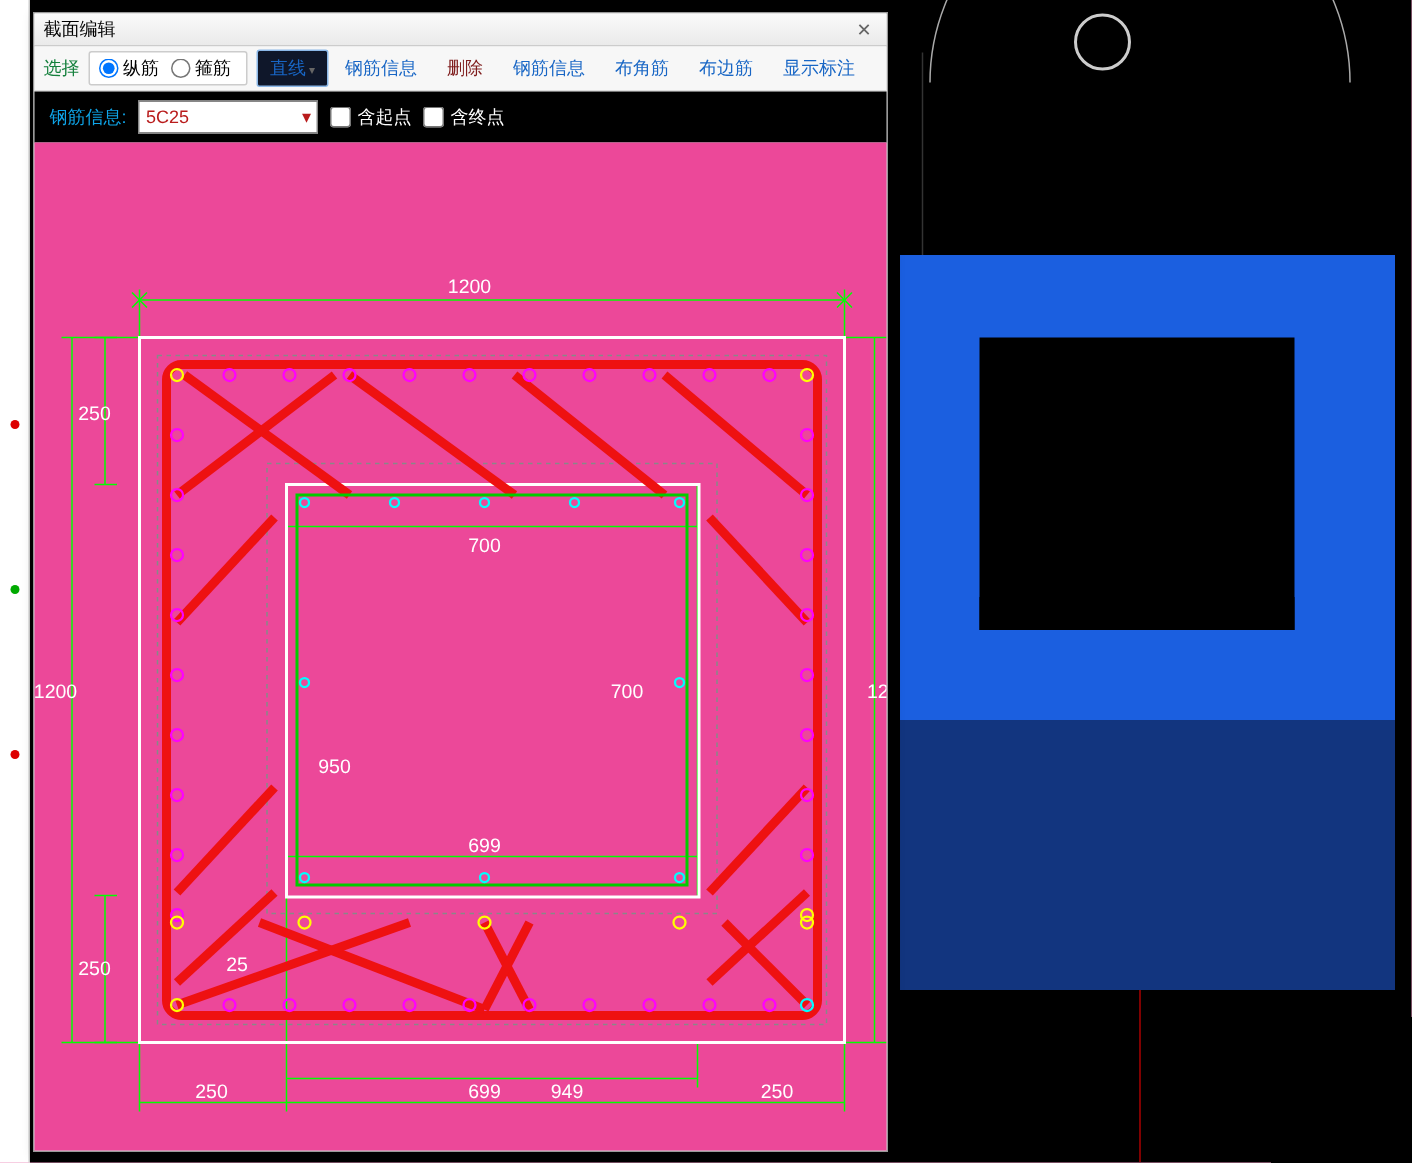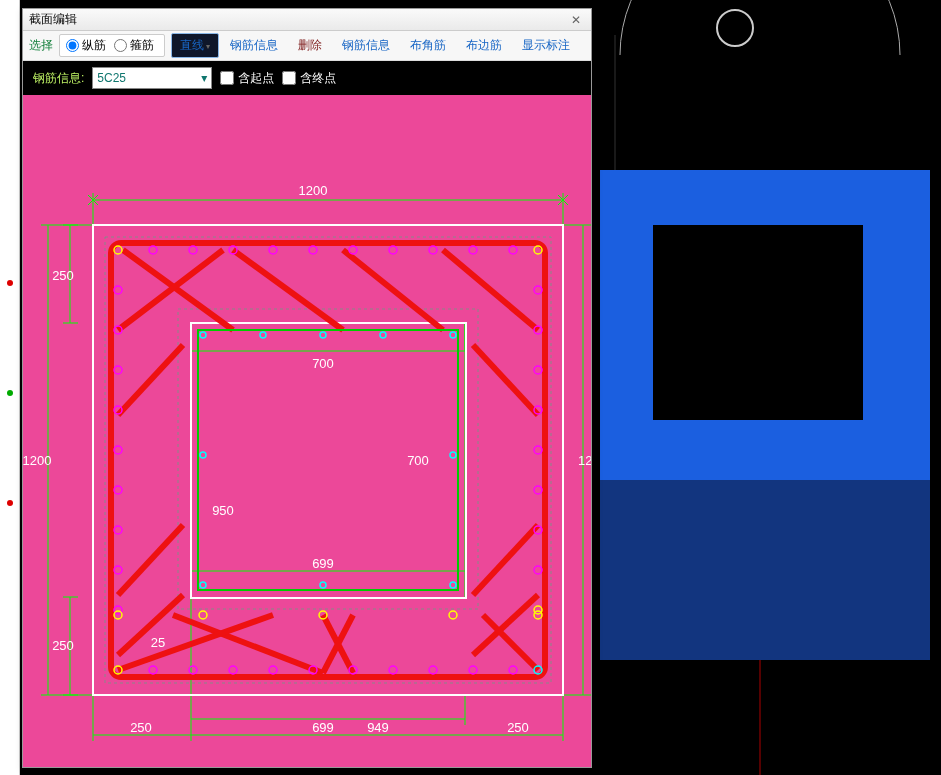--- a/index.html
+++ b/index.html
@@ -82,24 +82,24 @@
 
 .toolbar2 {
   height: 34px;
   background: #000;
   display: flex;
   align-items: center;
   padding: 0 10px;
   gap: 8px;
   color: #fff;
 }
-.toolbar2 .lbl { color: #bef264; }
+.toolbar2 .lbl { color: #0ea5e9; }
 .toolbar2 select, .toolbar2 .combo {
   width: 120px; height: 22px;
-  background: #fff; color: #0f766e;
+  background: #fff; color: #b91c1c;
   border: 1px solid #888;
   padding: 0 4px;
   font-size: 12px;
   display: flex; align-items: center; justify-content: space-between;
 }
 .toolbar2 .chk { display: flex; align-items: center; gap: 4px; color: #fff; cursor: pointer; }
 .toolbar2 input[type=checkbox] { width: 14px; height: 14px; }
 
 .canvas2d {
   flex: 1;

